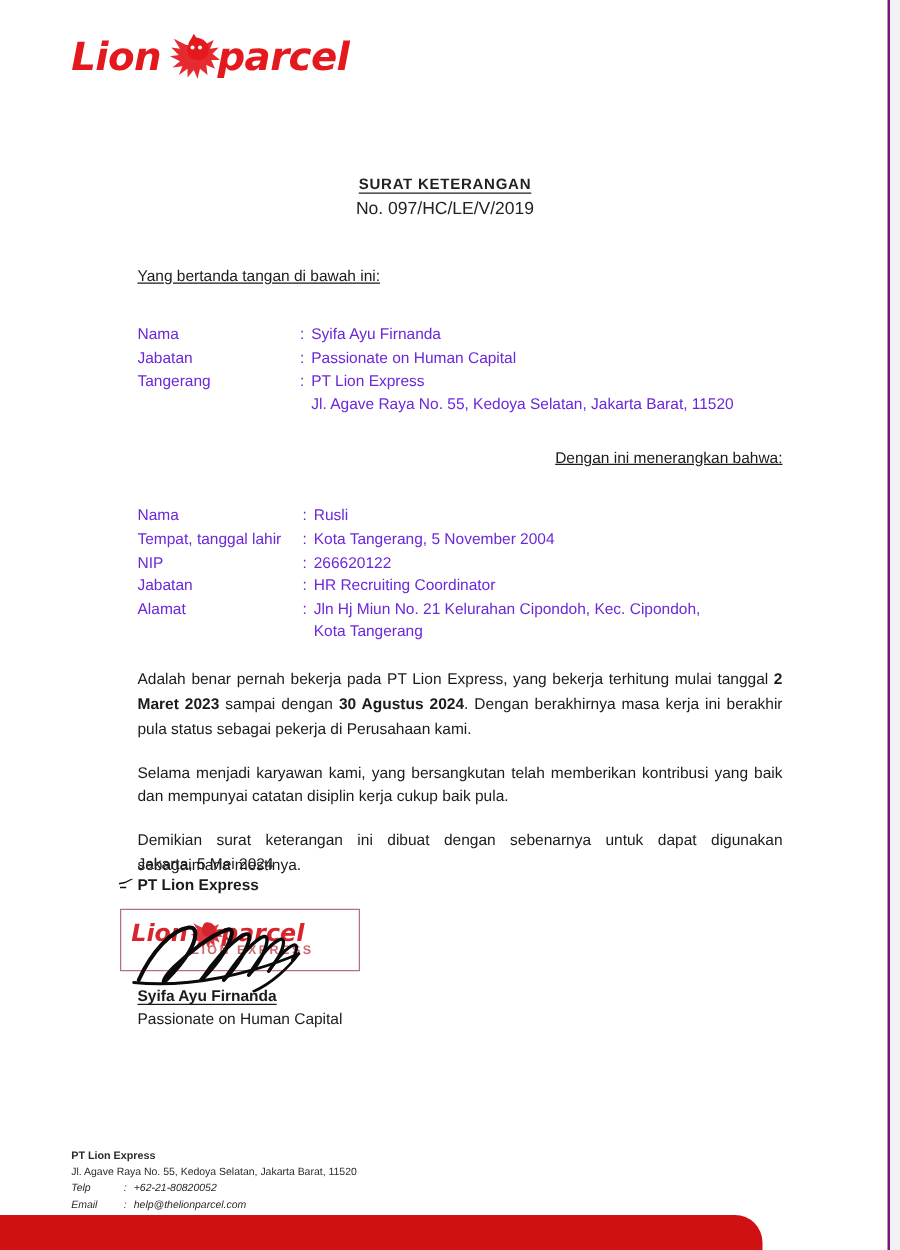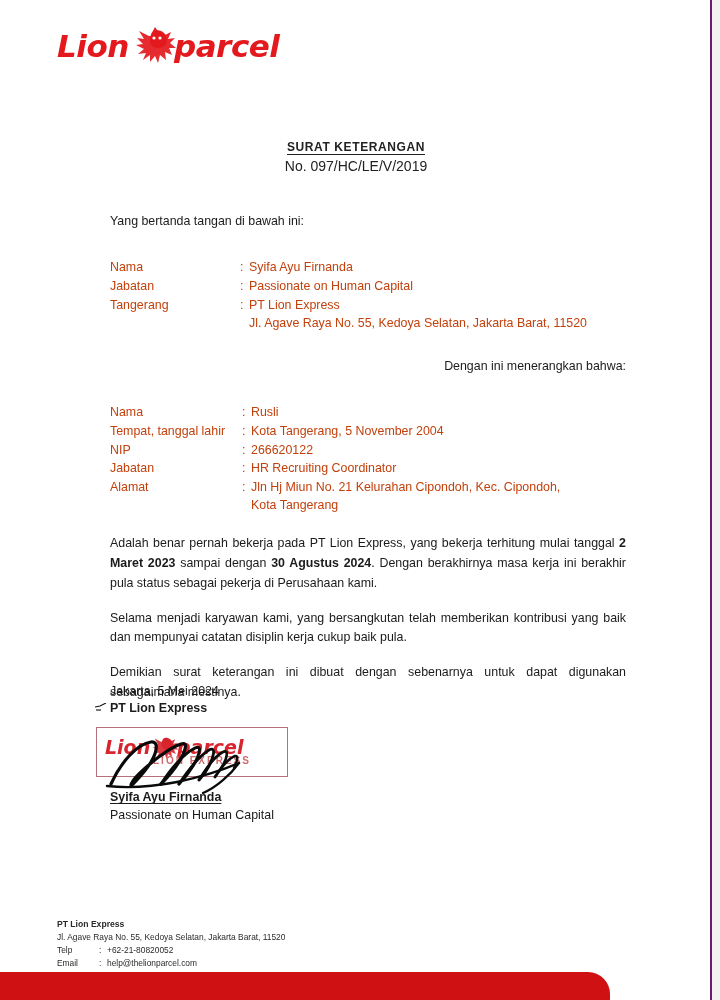--- a/index.html
+++ b/index.html
@@ -82,28 +82,28 @@
   
   .body {
     position: absolute;
     left: 110px;
     top: 212px;
     width: 516px;
     font-size: 12.4px;
     color: #1b1b1b;
     line-height: 1.55;
   }
-  .lead { margin: 0 0 16px 0; }
+  .lead { margin: 0 0 16px 0; text-decoration: underline; }
   .lead.second { margin-top: 23px; text-align: right; }
 
   table.kv {
     border-collapse: collapse;
     width: 100%;
     font-size: 12.4px;
-    color: #c2410c;
+    color: #6d28d9;
     margin-top: 28px;
   }
   table.kv td {
     padding: 0 0 1px 0;
     vertical-align: top;
     line-height: 1.44;
   }
   td.k { width: 130px; white-space: nowrap; }
   td.k.wide { width: 132px; }
   td.sep { width: 9px; }
@@ -209,21 +209,21 @@
     position: absolute;
     left: 57px;
     top: 918px;
     width: 420px;
     font-size: 8.4px;
     color: #2a2a2a;
     line-height: 1.5;
   }
   .footer-company { font-weight: bold; font-size: 8.6px; }
   .footer table { border-collapse: collapse; font-size: 8.4px; }
-  .footer table td { padding: 0; vertical-align: top; line-height: 1.55; }
+  .footer table td { padding: 0; vertical-align: top; line-height: 1.55; font-style: italic; }
   .footer td.fk { width: 42px; }
   .footer td.fs { width: 8px; }
 
   .redbar {
     position: absolute;
     left: 0px;
     top: 972px;
     width: 610px;
     height: 30px;
     background: #cf1114;

